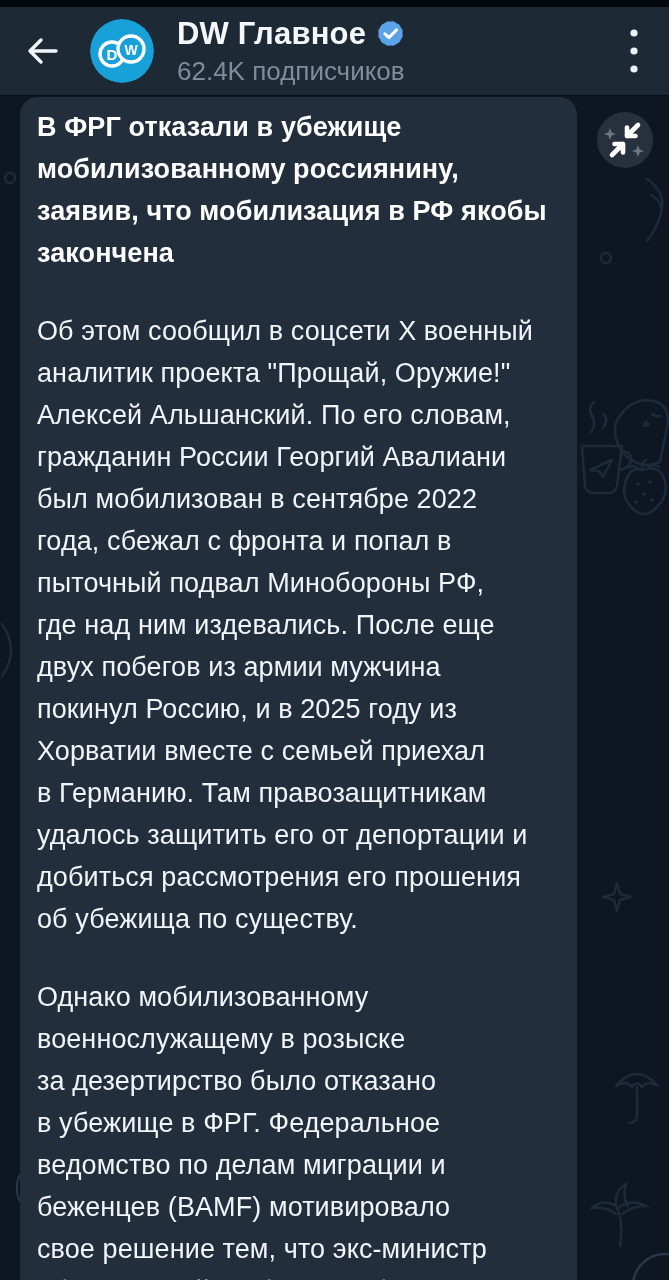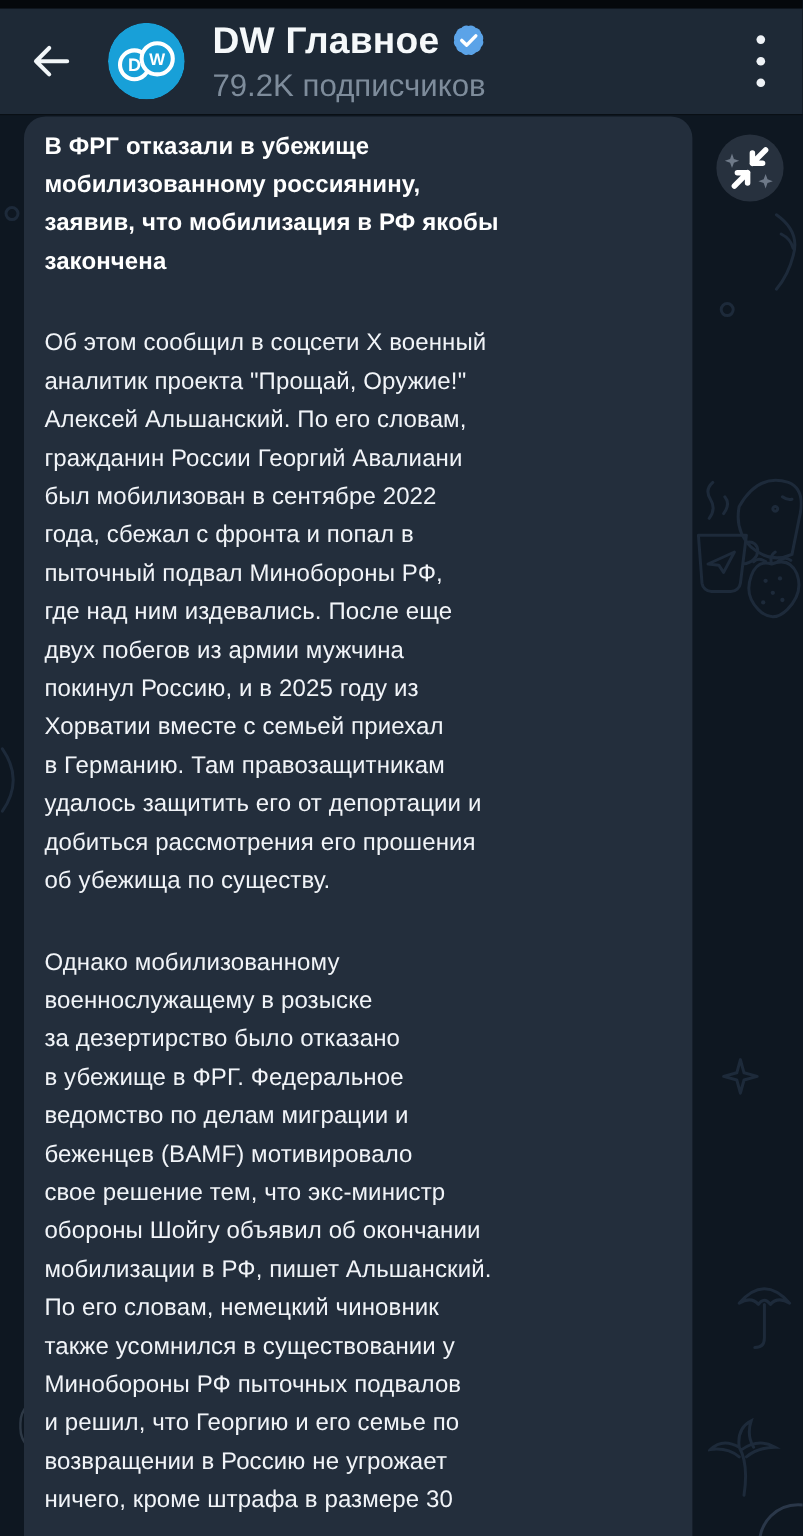--- a/index.html
+++ b/index.html
@@ -27,21 +27,21 @@
   
   .doodle{position:absolute;z-index:1;}
   .doodle svg{display:block;}
 
   
   .bubble{
     position:absolute;left:20px;top:97px;width:557px;height:1203px;
     background:#232e3c;border-radius:18px 18px 0 0;z-index:2;
     padding:9px 12px 0 17px;box-sizing:border-box;
   }
-  .msg-text{font-size:20px;line-height:32px;color:#f1f4f8;white-space:pre;letter-spacing:.1px;}
+  .msg-text{font-size:27px;line-height:42px;color:#f1f4f8;white-space:pre;letter-spacing:.1px;}
   .headline{font-weight:700;color:#ffffff;}
   .para{margin-top:36px;}
 
   
   .cut-pill-a{
     position:absolute;left:16px;top:1163px;width:88px;height:46px;
     border:2px solid rgba(130,146,168,.28);border-radius:23px;
   }
   .cut-pill-b{
     position:absolute;left:230px;top:1168px;width:324px;height:44px;
@@ -154,21 +154,21 @@
         <span class="channel-name">DW Главное</span>
         <svg width="31" height="31" viewBox="0 0 30 30">
           <g fill="#5ba3e8">
             <rect x="5" y="5" width="20" height="20" rx="5"></rect>
             <rect x="5" y="5" width="20" height="20" rx="5" transform="rotate(30 15 15)"></rect>
             <rect x="5" y="5" width="20" height="20" rx="5" transform="rotate(60 15 15)"></rect>
           </g>
           <path d="M9.5 15.2 L13.5 19 L20.8 11.5" stroke="#ffffff" stroke-width="2.8" fill="none" stroke-linecap="round" stroke-linejoin="round"></path>
         </svg>
       </div>
-      <div class="subtitle">79.2K подписчиков</div>
+      <div class="subtitle">62.4K подписчиков</div>
     </div>
     <div class="kebab">
       <svg width="10" height="50" viewBox="0 0 10 50">
         <g fill="#eef2f6">
           <circle cx="5" cy="7" r="3.6"></circle>
           <circle cx="5" cy="25" r="3.6"></circle>
           <circle cx="5" cy="43" r="3.6"></circle>
         </g>
       </svg>
     </div>

